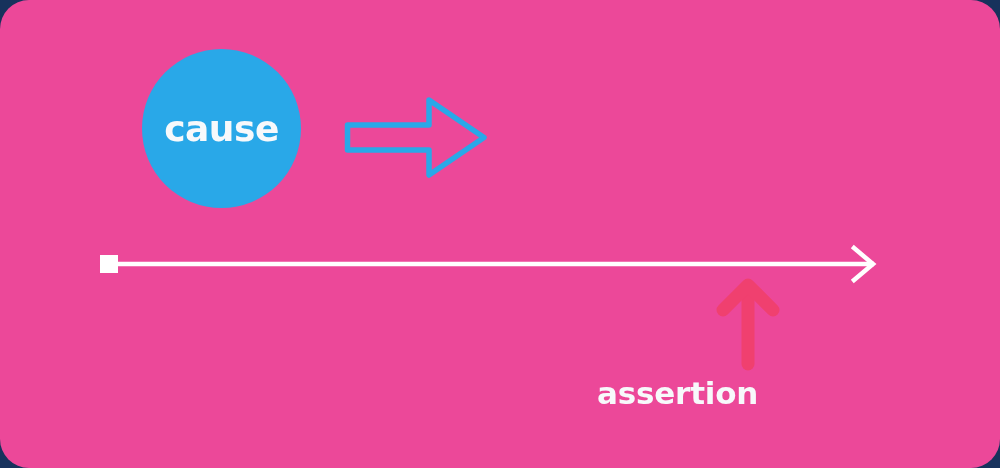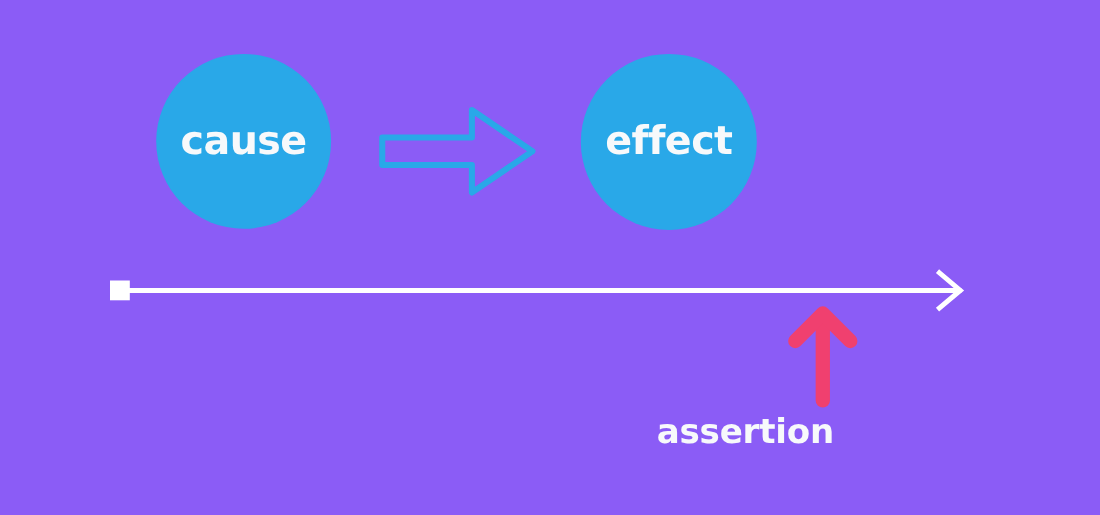--- a/index.html
+++ b/index.html
@@ -8,21 +8,22 @@
   }
   body {
     background: #17325c;
     font-family: "DejaVu Sans", "Liberation Sans", sans-serif;
   }
   #canvas {
     position: relative;
     width: 1000px;
     height: 468px;
     overflow: hidden;
-    background: #8b5cf6;
+    background: #ec4899;
+    border-radius: 29px;
   }
   .node-circle {
     position: absolute;
     border-radius: 50%;
     background: #29a8e8;
     display: flex;
     align-items: center;
     justify-content: center;
   }
   .node-label {
@@ -95,23 +96,20 @@
                L 89 35
                L 89 10
                L 144 47.5
                L 89 85
                L 89 60
                L 7.5 60
                Z" fill="none" stroke="#29a8e8" stroke-width="5.5" stroke-linejoin="round" stroke-linecap="round"></path>
     </svg>
   </div>
 
-  <div class="node-circle" id="effect-circle">
-    <span class="node-label">effect</span>
-  </div>
 
   <div id="timeline-group">
     <svg width="800" height="50" viewBox="0 0 800 50">
       <rect x="8" y="15" width="18" height="18" fill="#ffffff"></rect>
       <line x1="25" y1="24" x2="782" y2="24" stroke="#ffffff" stroke-width="4.5"></line>
       <polyline points="762,8 781,24 762,40" fill="none" stroke="#ffffff" stroke-width="4.5" stroke-linecap="square" stroke-linejoin="miter"></polyline>
     </svg>
   </div>
 
   <div id="assertion-arrow">

